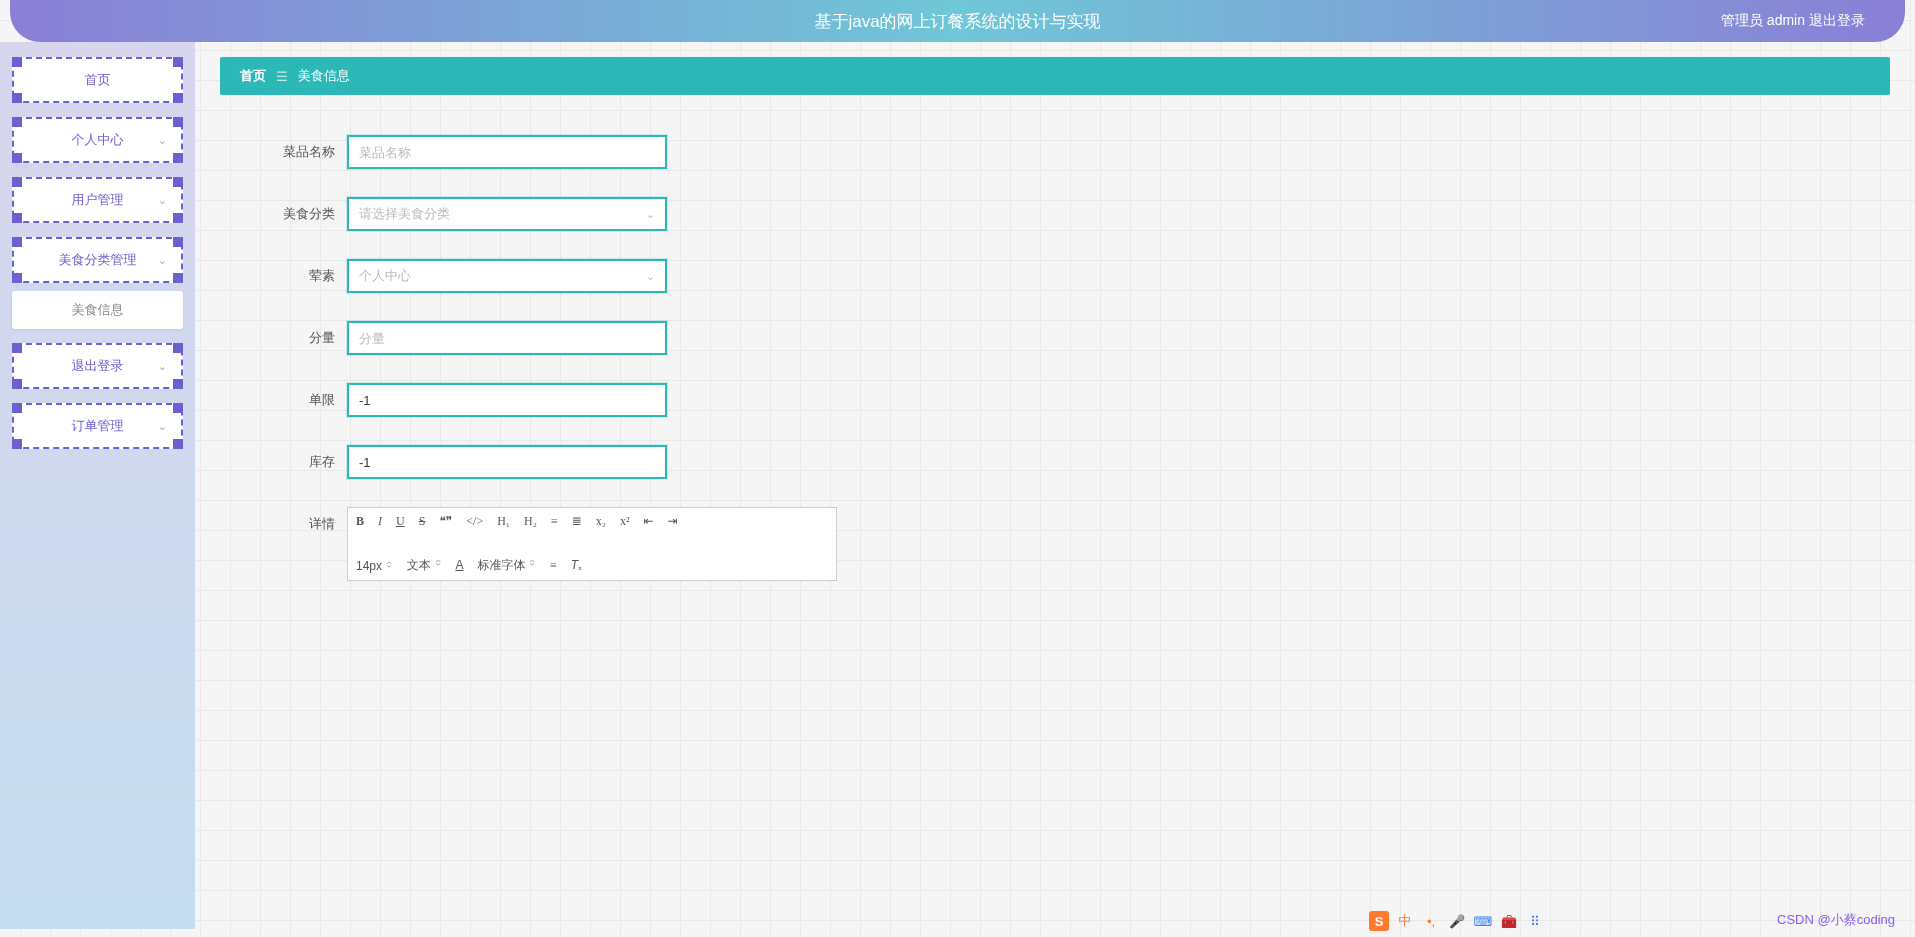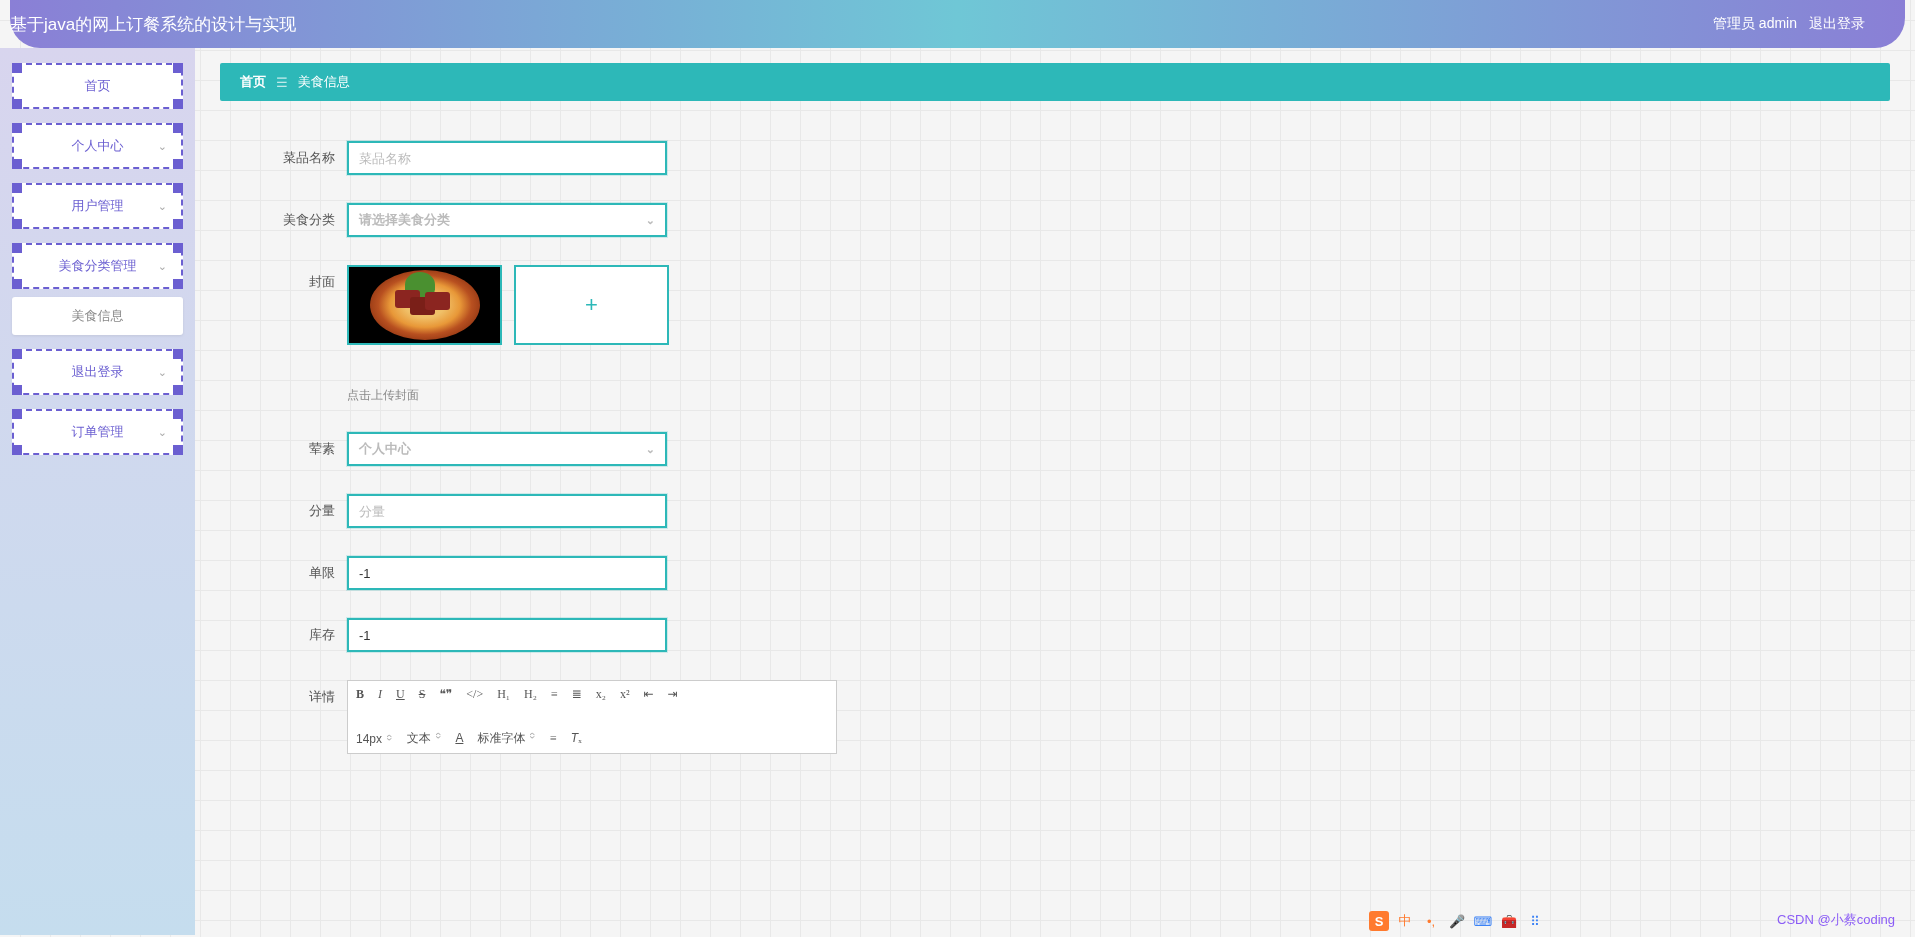--- a/index.html
+++ b/index.html
@@ -1,19 +1,19 @@
 <!DOCTYPE html>
 <html><head>
 <meta charset="utf-8">
 <style>
 * { margin: 0; padding: 0; box-sizing: border-box; font-family: "Microsoft YaHei", sans-serif; }
 body { background: #f5f5f5; width: 1915px; height: 937px; overflow: hidden; background-image: linear-gradient(#e8e8e8 1px, transparent 1px), linear-gradient(90deg, #e8e8e8 1px, transparent 1px); background-size: 30px 30px; background-position: 200px 50px; }
 
-.header { height: 48px; background: linear-gradient(90deg, #8a7fd6 0%, #6fc7d6 50%, #8a7fd6 100%); border-radius: 0 0 30px 30px; display: flex; align-items: center; position: relative; color: #fff; font-size: 17px; margin: 0 10px; }
-.header-right { position: absolute; right: 40px; display: flex; gap: 12px; font-size: 14px; }
+.header { height: 42px; background: linear-gradient(90deg, #8a7fd6 0%, #6fc7d6 50%, #8a7fd6 100%); border-radius: 0 0 30px 30px; display: flex; align-items: center; justify-content: center; position: relative; color: #fff; font-size: 17px; margin: 0 10px; }
+.header-right { position: absolute; right: 40px; display: flex; gap: 4px; font-size: 14px; }
 .header-right span { cursor: pointer; }
 
 .container { display: flex; height: calc(100% - 50px); }
 
 .sidebar { width: 195px; padding: 15px 12px; background: linear-gradient(180deg, #d8d5ee 0%, #c5ddee 100%); }
 .side-item { background: #fff; border: 2px dashed #6b5fd1; border-radius: 4px; height: 46px; margin-bottom: 14px; display: flex; align-items: center; justify-content: center; position: relative; color: #6b5fd1; font-size: 13px; cursor: pointer; }
 .side-item::before, .side-item::after { content: ""; position: absolute; width: 10px; height: 10px; background: #6b5fd1; }
 .side-item::before { top: -2px; left: -2px; }
 .side-item::after { bottom: -2px; right: -2px; }
 .side-item .corner-tr, .side-item .corner-bl { position: absolute; width: 10px; height: 10px; background: #6b5fd1; }
@@ -27,21 +27,21 @@
 .breadcrumb .sep { margin: 0 10px; color: rgba(255,255,255,0.7); }
 .breadcrumb .crumb-main { font-weight: bold; }
 
 .form-area { padding: 40px 55px 20px; }
 .form-row { display: flex; align-items: flex-start; margin-bottom: 28px; }
 .form-label { width: 60px; text-align: right; font-size: 13px; color: #555; padding-top: 8px; }
 .form-label .req { color: #f56c6c; margin-right: 3px; }
 .form-control { margin-left: 12px; }
 .input-box { width: 320px; height: 34px; border: 2px solid #2db8b8; background: #fff; box-shadow: 0 0 0 1px rgba(45,184,184,0.2); padding: 0 10px; font-size: 13px; color: #333; outline: none; }
 .input-box::placeholder { color: #bbb; }
-.select-box { width: 320px; height: 34px; border: 2px solid #2db8b8; background: #fff; box-shadow: 0 0 0 1px rgba(45,184,184,0.2); padding: 14px 10px; font-size: 13px; color: #bbb; display: flex; align-items: center; justify-content: space-between; cursor: pointer; font-weight: bold; }
+.select-box { width: 320px; height: 34px; border: 2px solid #2db8b8; background: #fff; box-shadow: 0 0 0 1px rgba(45,184,184,0.2); padding: 14px 10px; font-size: 13px; color: #bbb; display: flex; align-items: center; justify-content: space-between; cursor: pointer; }
 .select-box .arrow { color: #bbb; font-size: 11px; }
 
 .upload-group { display: flex; gap: 12px; }
 .img-thumb { width: 155px; height: 80px; border: 2px solid #2db8b8; background: #000; display: flex; align-items: center; justify-content: center; overflow: hidden; }
 .img-thumb .bowl { width: 110px; height: 70px; background: radial-gradient(ellipse at center, #f0c068 25%, #e89838 45%, #b85020 60%, #8a3010 80%); border-radius: 50%; position: relative; }
 .img-thumb .bowl::before { content: ""; position: absolute; width: 30px; height: 25px; background: #4a9030; border-radius: 50% 50% 30% 30%; top: 2px; left: 35px; }
 .img-thumb .bowl::after { content: ""; position: absolute; width: 25px; height: 18px; background: #8b2520; top: 22px; left: 55px; border-radius: 3px; box-shadow: -15px 5px 0 #7a1f18, -30px -2px 0 #8b2520; }
 .upload-btn { width: 155px; height: 80px; border: 2px solid #2db8b8; background: #fff; display: flex; align-items: center; justify-content: center; color: #2db8b8; font-size: 22px; font-weight: 300; cursor: pointer; }
 .upload-hint { font-size: 12px; color: #888; margin-top: 42px; }
 
@@ -132,34 +132,20 @@
       <div class="form-row">
         <div class="form-label">美食分类</div>
         <div class="form-control">
           <div class="select-box">
             <span>请选择美食分类</span>
             <span class="arrow">⌄</span>
           </div>
         </div>
       </div>
 
-      <div class="form-row">
-        <div class="form-label">封面</div>
-        <div class="form-control">
-          <div class="upload-group">
-            <div class="img-thumb">
-              <div class="bowl"></div>
-            </div>
-            <div class="upload-btn">
-              <span>+</span>
-            </div>
-          </div>
-          <div class="upload-hint">点击上传封面</div>
-        </div>
-      </div>
 
       <div class="form-row">
         <div class="form-label">荤素</div>
         <div class="form-control">
           <div class="select-box">
             <span>个人中心</span>
             <span class="arrow">⌄</span>
           </div>
         </div>
       </div>

